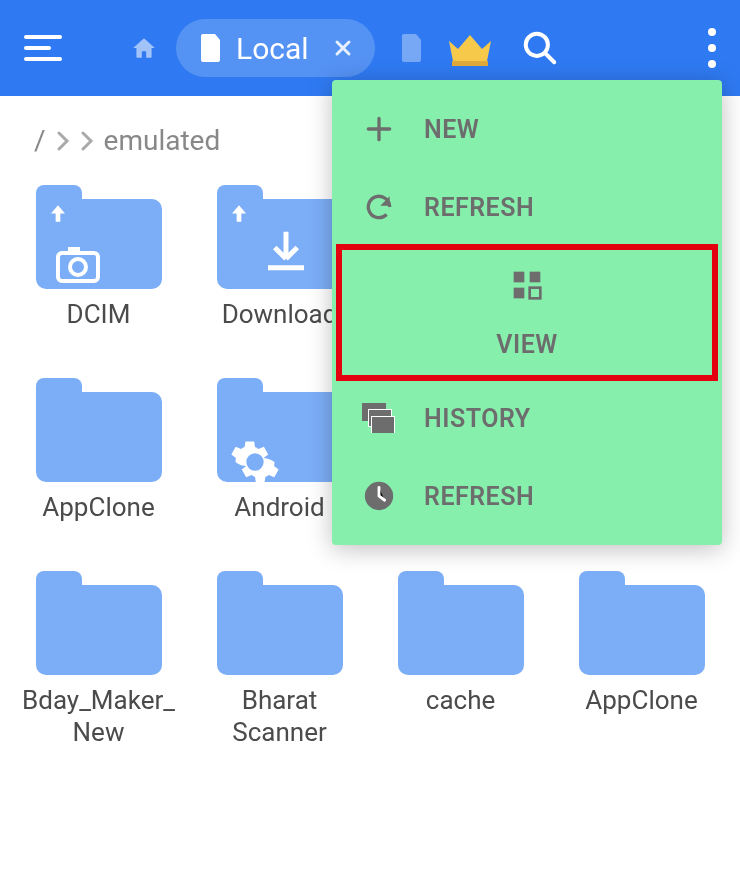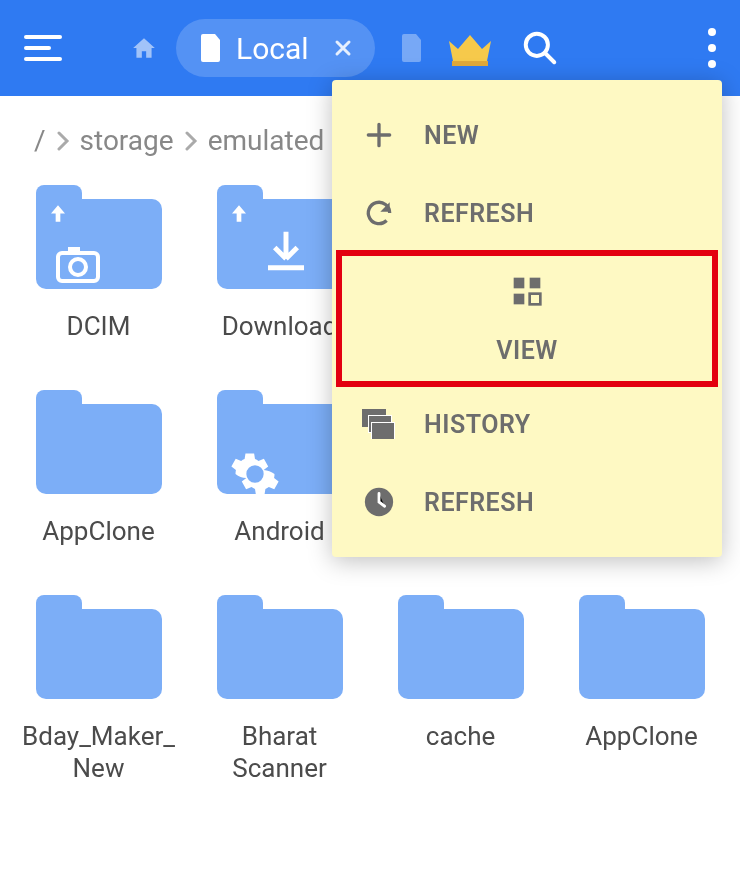--- a/index.html
+++ b/index.html
@@ -49,21 +49,21 @@
   .breadcrumb .chev { color:#aaa; }
   .grid {
     display:grid;
     grid-template-columns: repeat(4, 1fr);
     padding: 10px 12px 0 12px;
     row-gap: 48px;
     column-gap: 8px;
   }
   .item {
     display:flex; flex-direction:column; align-items:center;
-    gap: 22px;
+    gap: 10px;
   }
   .folder {
     width: 126px; height: 104px; position:relative;
   }
   .folder .tab {
     position:absolute; top:0; left:0;
     width: 46px; height: 20px;
     background:#7CAEF7;
     border-radius: 8px 8px 0 0;
   }
@@ -83,24 +83,24 @@
     line-height: 1.2;
     max-width: 170px;
     word-break: break-word;
   }
 
   
   .dropdown {
     position:absolute;
     top: 80px; left: 332px;
     width: 390px;
-    background:#fef9c3;
+    background:#86efac;
     border-radius: 4px;
     box-shadow: 0 4px 24px rgba(0,0,0,0.25);
-    padding: 16px 0;
+    padding: 10px 0;
     z-index: 10;
   }
   .menu-item {
     display:flex; align-items:center;
     gap: 26px;
     padding: 20px 28px;
     color:#6d6d6d;
   }
   .menu-item .mi-icon {
     width: 38px; height: 38px;
@@ -174,21 +174,20 @@
   </div>
 </div>
 
 <div class="breadcrumb">
   <span>/</span>
   <span class="chev">
     <svg width="14" height="20" viewBox="0 0 14 20">
         <path d="M3 2l8 8-8 8" stroke="#aaa" stroke-width="3" fill="none" stroke-linecap="round"></path>
       </svg>
   </span>
-  <span>storage</span>
   <span class="chev">
     <svg width="14" height="20" viewBox="0 0 14 20">
         <path d="M3 2l8 8-8 8" stroke="#aaa" stroke-width="3" fill="none" stroke-linecap="round"></path>
       </svg>
   </span>
   <span>emulated</span>
 </div>
 
 <div class="grid">
 

